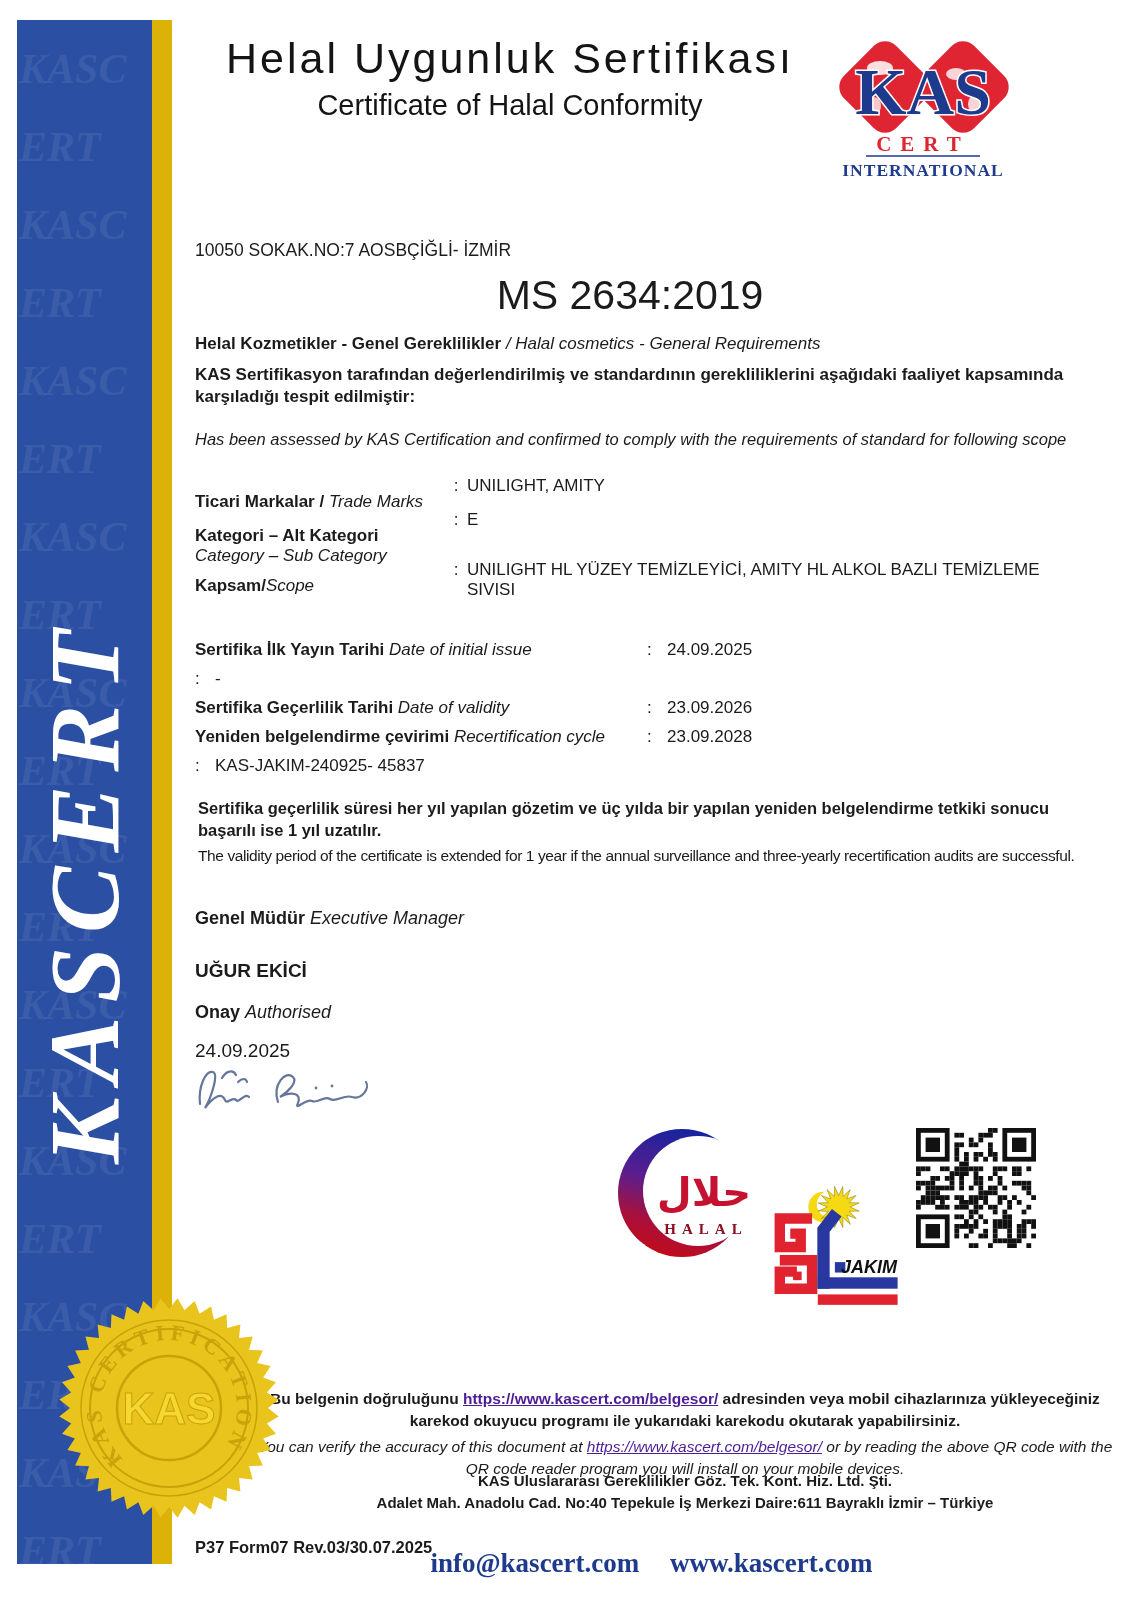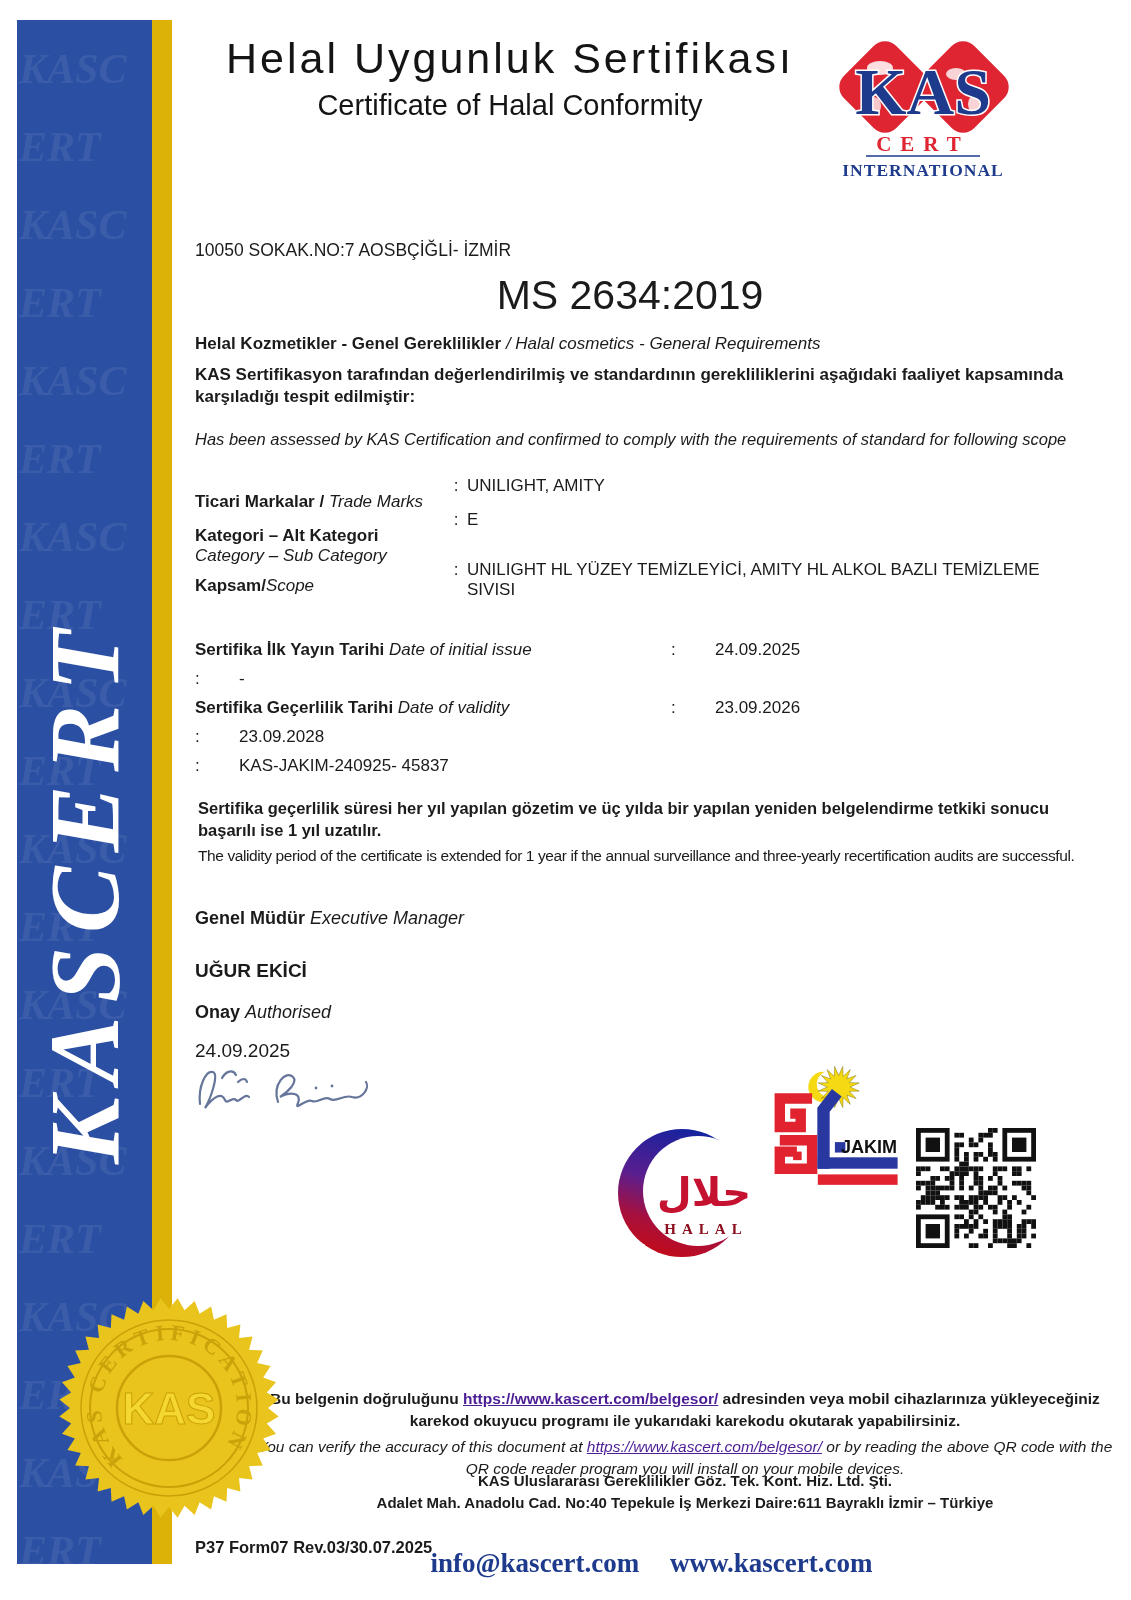--- a/index.html
+++ b/index.html
@@ -41,37 +41,37 @@
   .statement-en{left:195px;top:430px;width:890px;font-size:16.5px;font-style:italic;}
 
   .fieldrow{left:195px;width:880px;font-size:17px;display:flex;align-items:flex-start;}
   .f-label{width:250px;flex:none;margin-top:16px;}
   .f-colon{width:22px;flex:none;text-align:center;}
   .f-value{width:590px;}
   .row-trade{top:476px;}
   .row-cat{top:510px;}
   .row-scope{top:560px;}
 
-  .daterow{left:195px;width:880px;font-size:17px;display:flex;align-items:flex-end;gap:24px;}
+  .daterow{left:195px;width:880px;font-size:17px;display:flex;align-items:flex-end;}
   .d-label{width:452px;flex:none;}
   .d-colon{width:14px;flex:none;}
   .d-value{padding-left:6px;}
 
   .validity-tr{left:198px;top:797px;width:880px;font-size:16.5px;font-weight:bold;line-height:1.35;}
   .validity-en{left:198px;top:845px;width:880px;font-size:15.5px;letter-spacing:-0.4px;line-height:1.4;}
 
   .manager{left:195px;top:908px;font-size:18px;}
   .sig-name{left:195px;top:960px;font-size:19px;font-weight:bold;}
   .authorised{left:195px;top:1002px;font-size:18px;}
   .sig-date{left:195px;top:1040px;font-size:19px;}
   .signature{left:192px;top:1058px;width:200px;height:62px;}
 
   
   .halal-logo{left:610px;top:1112px;width:152px;height:162px;}
-  .jakim-logo{left:757px;top:1062px;width:152px;height:126px;}
+  .jakim-logo{left:757px;top:1182px;width:152px;height:126px;font-style:italic;}
   .qr-code{left:916px;top:1126px;width:120px;height:124px;}
 
   
   .seal{left:58px;top:1292px;width:222px;height:232px;z-index:3;}
 
   
   .verify-tr{left:250px;top:1388px;width:870px;text-align:center;font-size:15.5px;font-weight:bold;line-height:1.45;}
   .verify-en{left:250px;top:1436px;width:870px;text-align:center;font-size:15.5px;font-style:italic;line-height:1.4;}
   a.doclink{color:#4c1d95;}
   .issuer{left:250px;top:1470px;width:870px;text-align:center;font-size:15px;font-weight:bold;line-height:1.45;}
@@ -153,20 +153,21 @@
 <div class="abs daterow" style="top:669px;">
   <div class="d-colon">:</div>
   <div class="d-value">-</div>
 </div>
 <div class="abs daterow" style="top:698px;">
   <div class="d-label"><span class="bold">Sertifika Geçerlilik Tarihi</span> <span class="ital">Date of validity</span></div>
   <div class="d-colon">:</div>
   <div class="d-value">23.09.2026</div>
 </div>
 <div class="abs daterow" style="top:727px;">
+  <div class="d-label"><span class="bold">Yeniden belgelendirme çevirimi</span> <span class="ital">Recertification cycle</span></div>
   <div class="d-colon">:</div>
   <div class="d-value">23.09.2028</div>
 </div>
 <div class="abs daterow" style="top:756px;">
   <div class="d-colon">:</div>
   <div class="d-value">KAS-JAKIM-240925- 45837</div>
 </div>
 
 <div class="abs validity-tr">Sertifika geçerlilik süresi her yıl yapılan gözetim ve üç yılda bir yapılan yeniden belgelendirme tetkiki sonucu başarılı ise 1 yıl uzatılır.</div>
 <div class="abs validity-en">The validity period of the certificate is extended for 1 year if the annual surveillance and three-yearly recertification audits are successful.</div>

